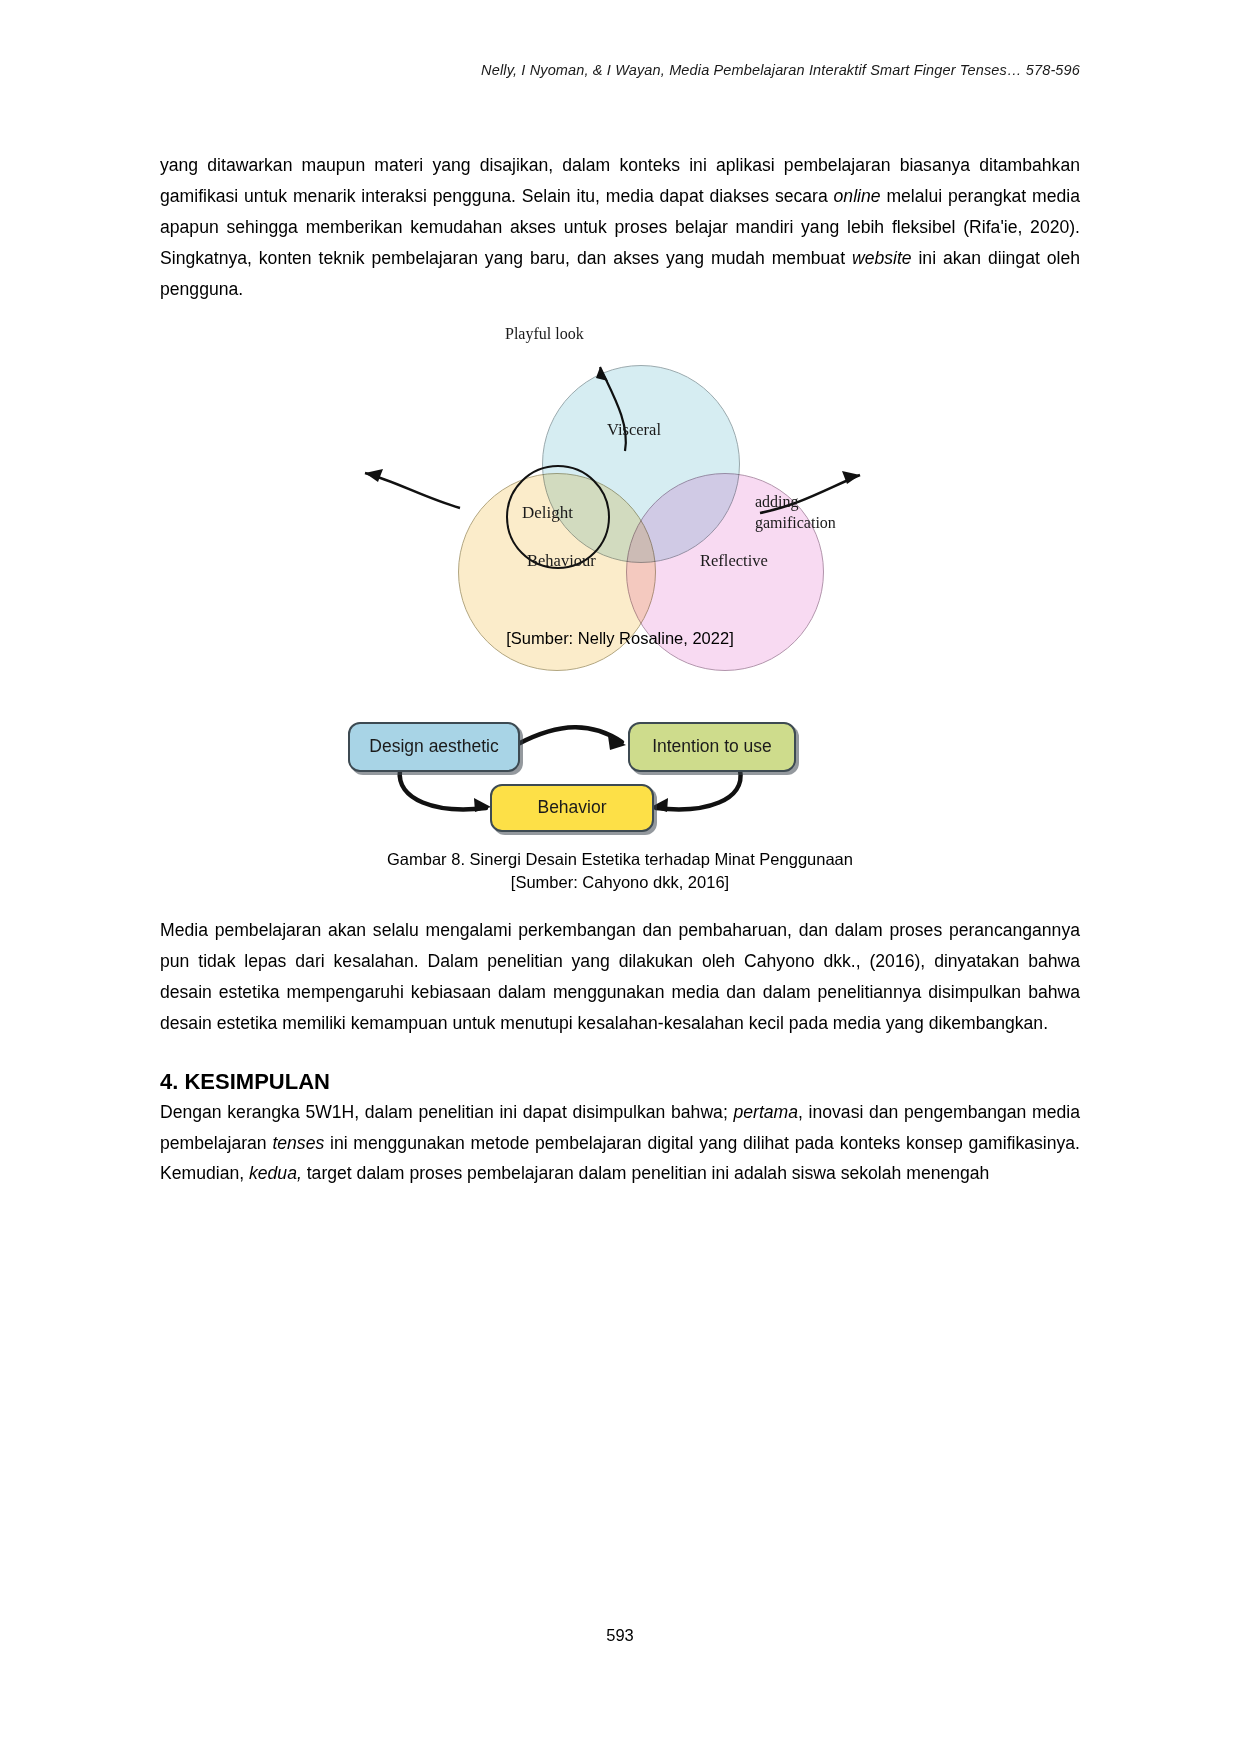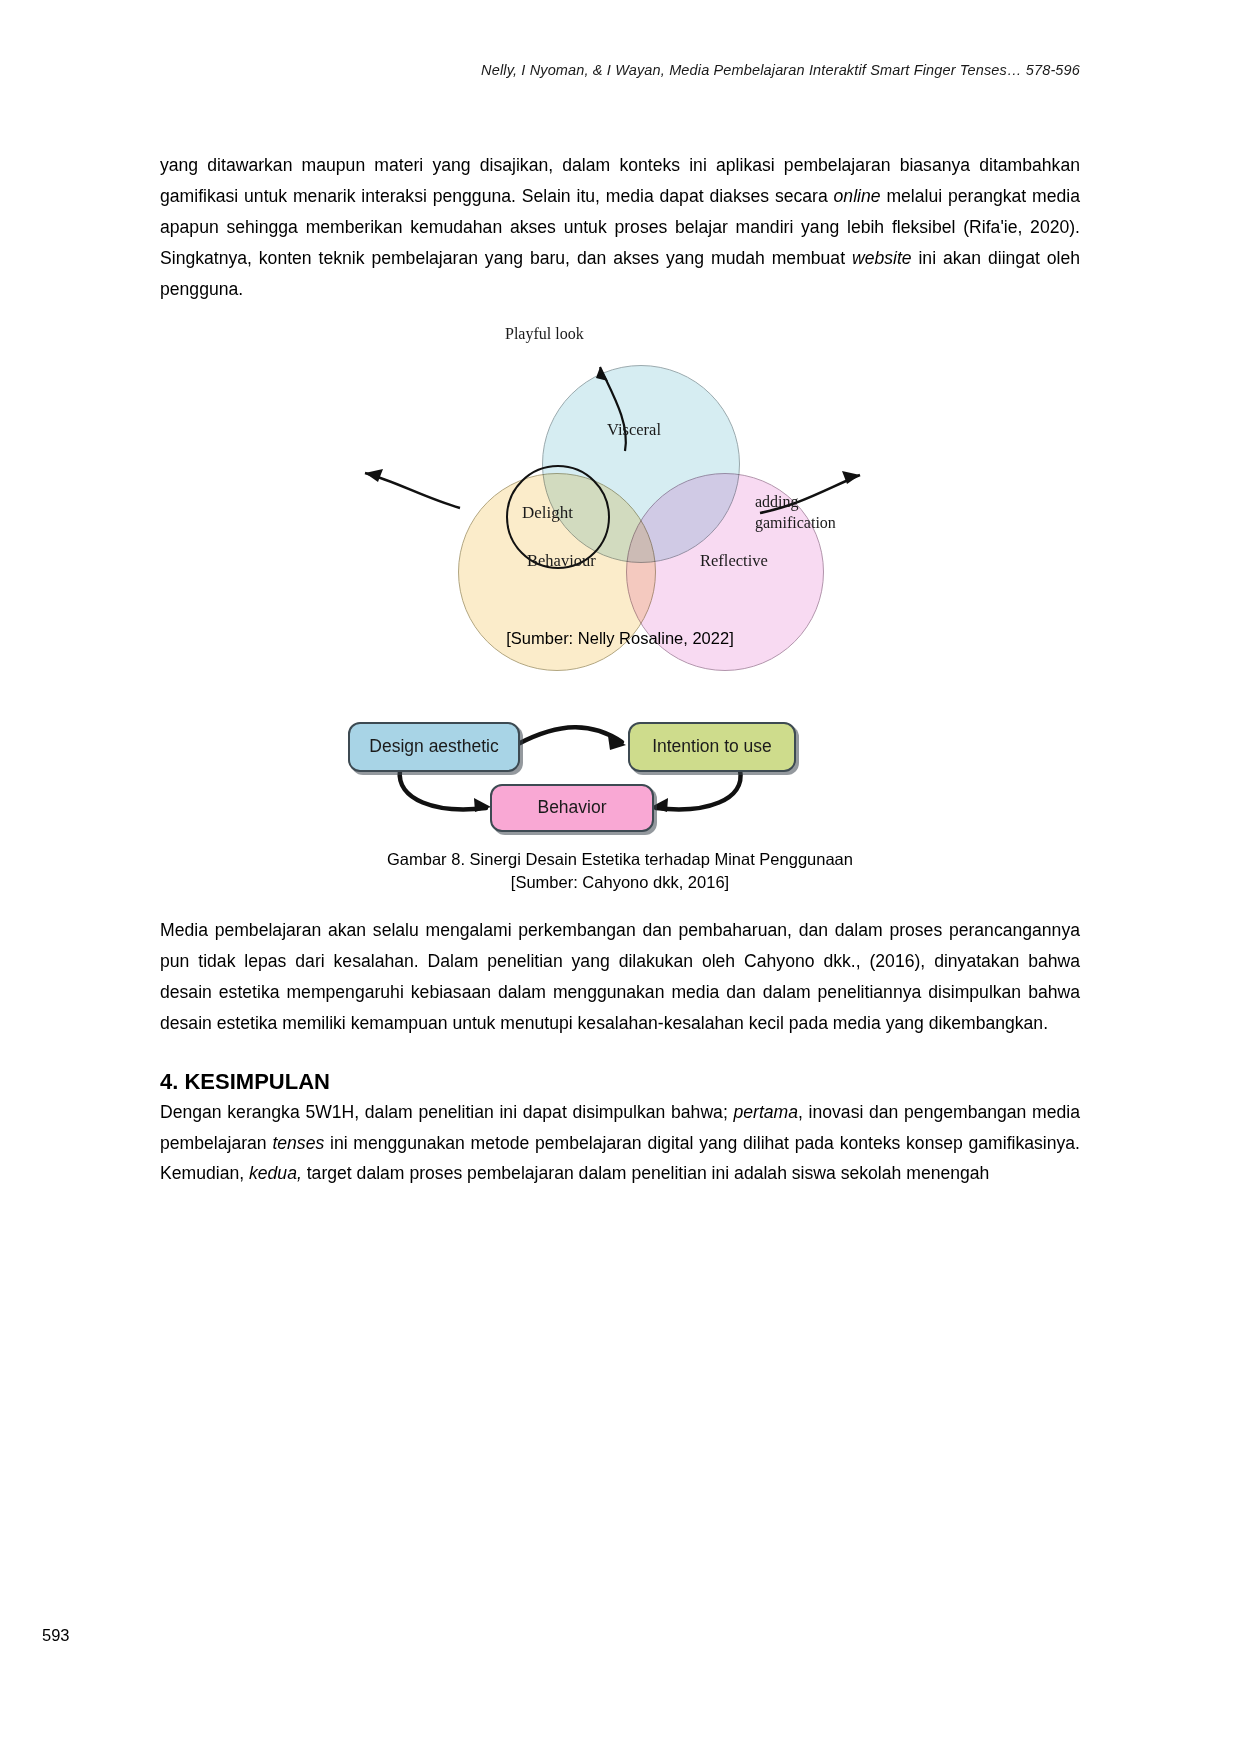--- a/index.html
+++ b/index.html
@@ -154,43 +154,42 @@
     background: #a8d4e6;
   }
   .fb-intent {
     left: 468px; top: 18px;
     width: 164px; height: 46px;
     background: #cedc8c;
   }
   .fb-behavior {
     left: 330px; top: 80px;
     width: 160px; height: 44px;
-    background: #f9a8d4;
+    background: #fde047;
   }
   .flow-svg {
     position: absolute;
     left: 0; top: 0;
     width: 100%; height: 140px;
     overflow: visible;
     pointer-events: none;
   }
 
   h4.section-head {
     font-size: 22px;
     font-weight: bold;
     margin: 30px 0 2px 0;
   }
   .page-number {
     position: absolute;
     left: 0; right: 0;
     bottom: 108px;
-    text-align: left;
+    text-align: center;
     font-size: 16.5px;
     color: #000;
-    padding-left: 42px;
   }
 </style>
 </head>
 <body>
 
 <div class="page">
 
   <div class="running-head">Nelly, I Nyoman, &amp; I Wayan, Media Pembelajaran Interaktif Smart Finger Tenses… 578-596</div>
 
   <div class="content">

